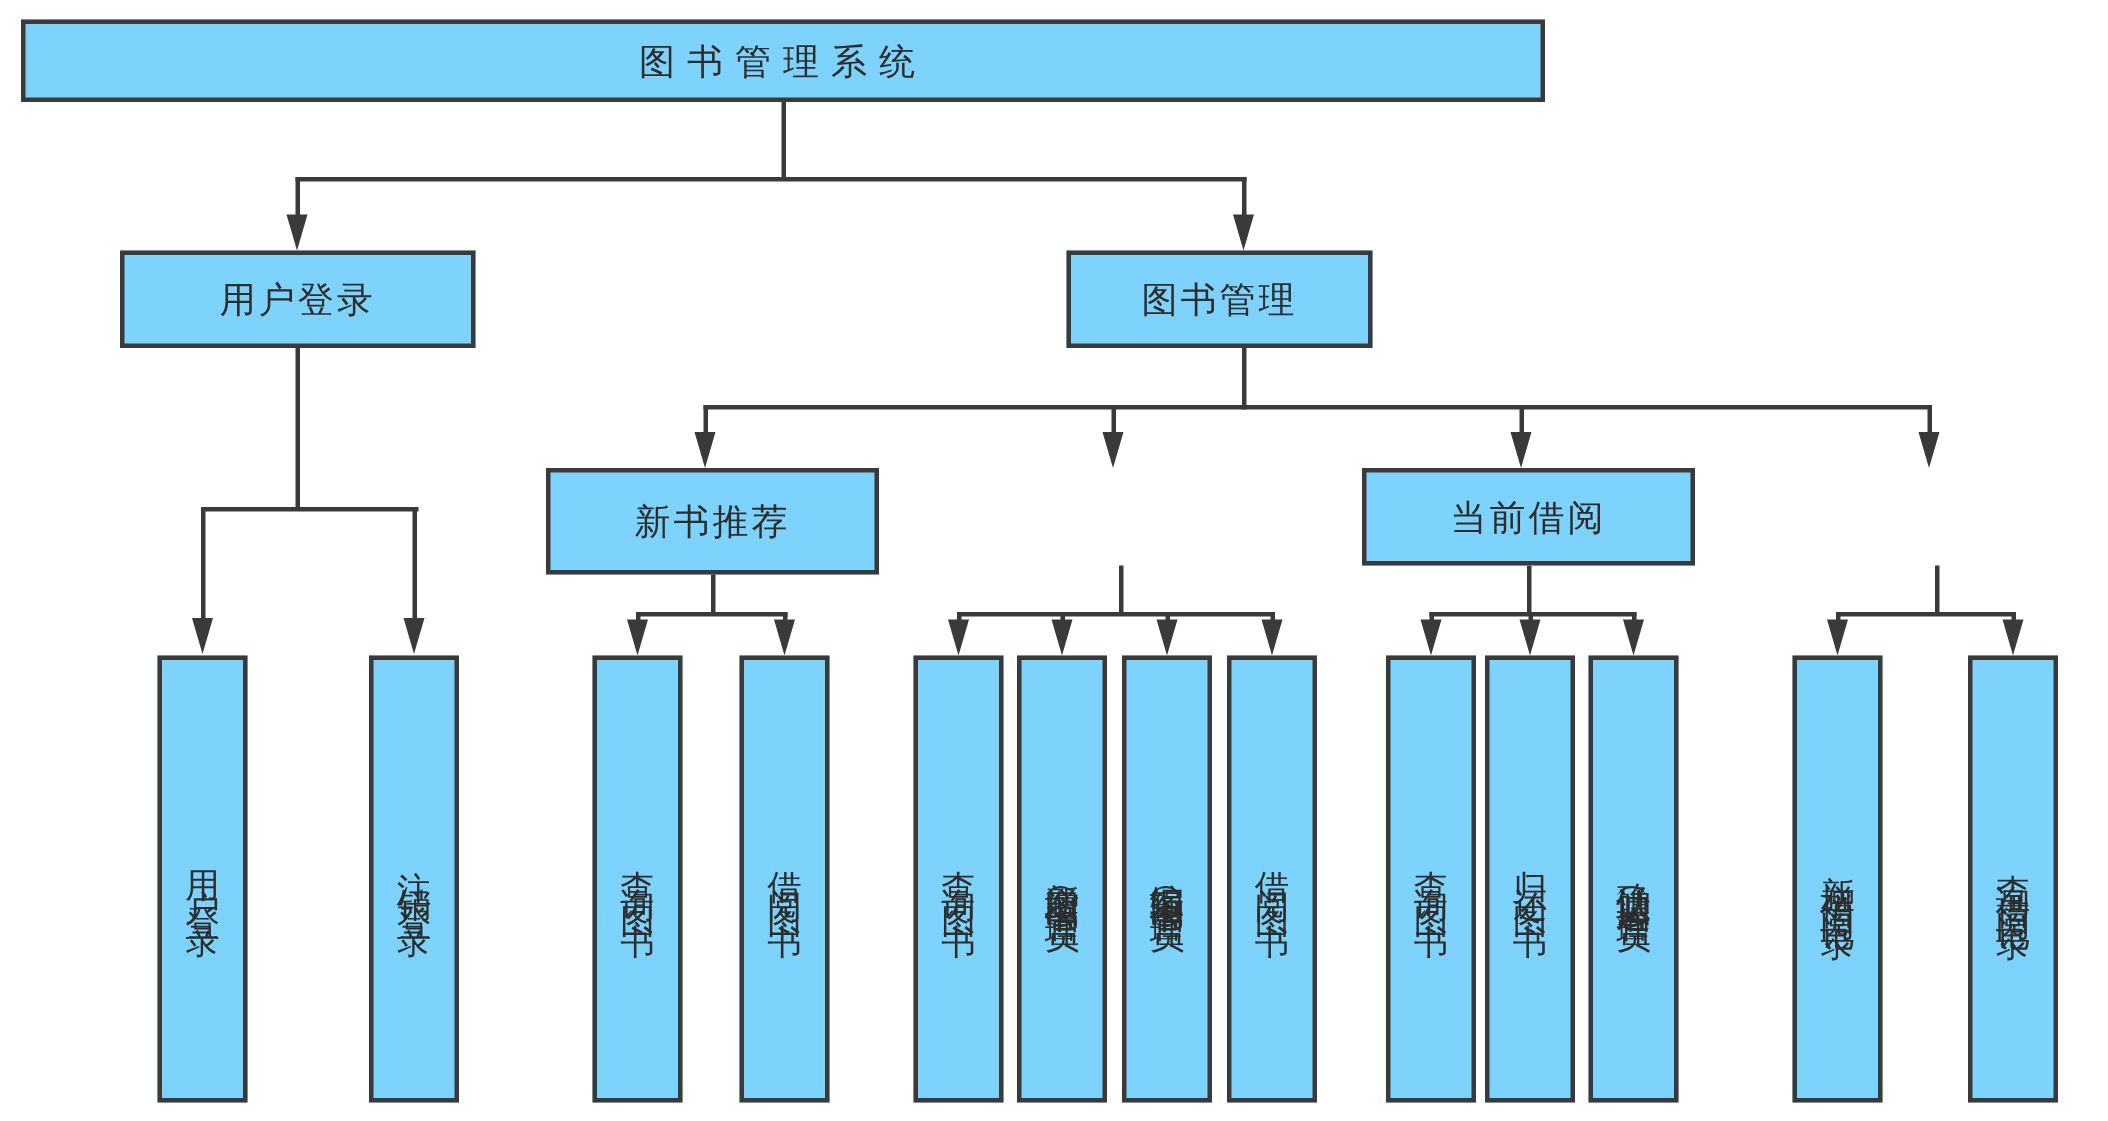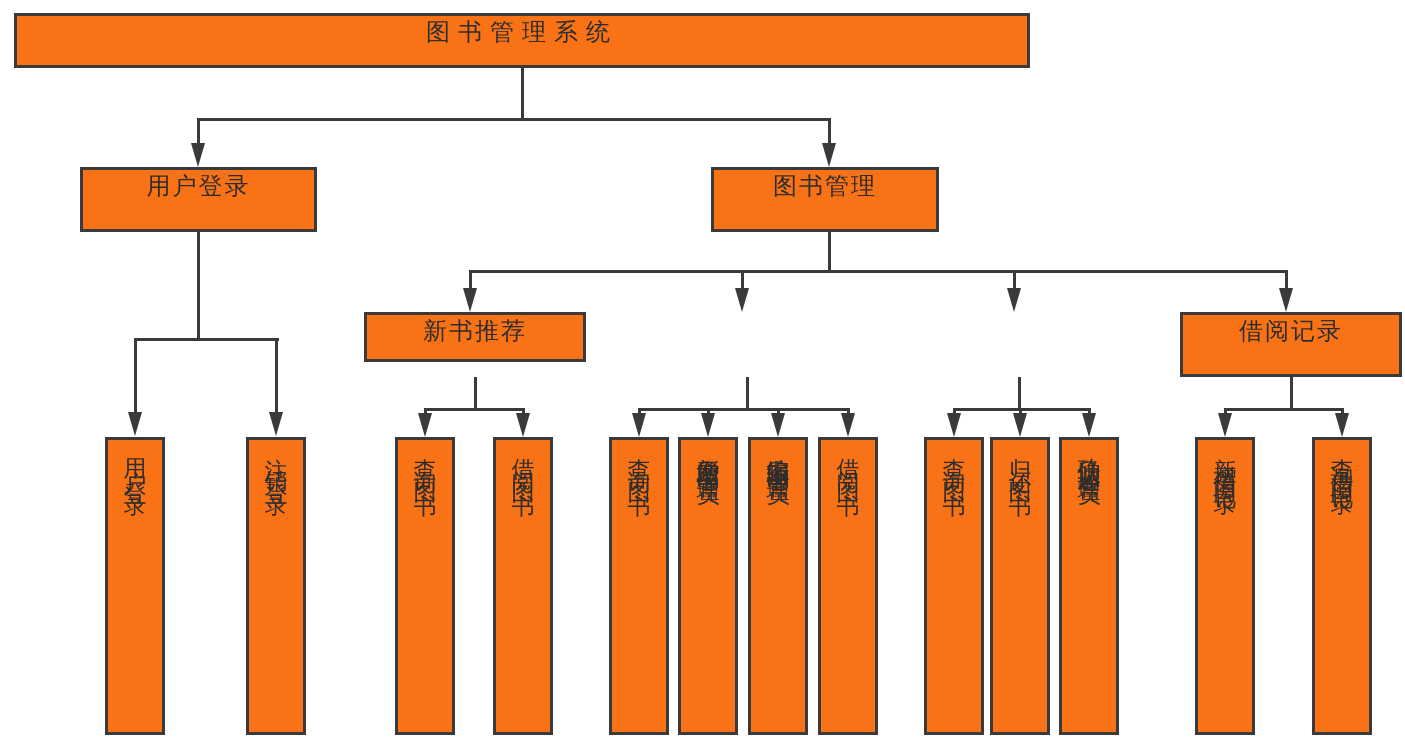--- a/index.html
+++ b/index.html
@@ -1,22 +1,22 @@
 <!DOCTYPE html>
 <html><head>
 <meta charset="utf-8">
 <style>
   html,body{margin:0;padding:0;background:#ffffff;}
   .canvas{
     position:relative;width:1405px;height:747px;background:#ffffff;
     font-family:"Liberation Sans","DejaVu Sans",sans-serif;overflow:hidden;
   }
   .box{
-    position:absolute;box-sizing:border-box;background:#f97316;
-    border:3px solid #3a3a3a;display:flex;align-items:flex-start;justify-content:center;
+    position:absolute;box-sizing:border-box;background:#7dd3fc;
+    border:3px solid #3a3a3a;display:flex;align-items:center;justify-content:center;
     color:#2d2d2d;z-index:2;
   }
   .htext{font-size:24px;letter-spacing:2px;white-space:nowrap;}
   .title-text{font-size:24px;letter-spacing:8px;white-space:nowrap;}
   .vtext{writing-mode:vertical-lr;font-size:23px;white-space:nowrap;line-height:1;}
   .sp-wide{letter-spacing:12px;}
   .sp-mid{letter-spacing:7px;}
   .sp-tight{letter-spacing:3.5px;}
   .vl{position:absolute;width:3px;background:#3a3a3a;z-index:1;}
   .hl{position:absolute;height:3px;background:#3a3a3a;z-index:1;}
@@ -94,29 +94,29 @@
   <div class="vl" style="left:1340.5px;top:408px;height:6px"></div>
   <div class="ah" style="left:1335px;top:413px"></div>
 
   <div class="box" style="left:14px;top:13px;width:1016px;height:55px">
     <span class="title-text">图书管理系统</span>
   </div>
 
   <div class="box" style="left:80px;top:167px;width:237px;height:65px">
     <span class="htext">用户登录</span>
   </div>
-  <div class="box" style="left:711px;top:167px;width:228px;height:65px">
+  <div class="box" style="left:711px;top:167px;width:204px;height:65px">
     <span class="htext">图书管理</span>
   </div>
 
-  <div class="box" style="left:364px;top:312px;width:222px;height:50px">
+  <div class="box" style="left:364px;top:312px;width:222px;height:71px">
     <span class="htext">新书推荐</span>
   </div>
-  <div class="box" style="left:1180px;top:312px;width:222px;height:65px">
-    <span class="htext">借阅记录</span>
+  <div class="box" style="left:908px;top:312px;width:222px;height:65px">
+    <span class="htext">当前借阅</span>
   </div>
 
   <div class="box" style="left:105px;top:437px;width:60px;height:298px">
     <span class="vtext sp-wide">用户登录</span>
   </div>
   <div class="box" style="left:246px;top:437px;width:60px;height:298px">
     <span class="vtext sp-wide">注销登录</span>
   </div>
 
   <div class="box" style="left:395px;top:437px;width:60px;height:298px">

